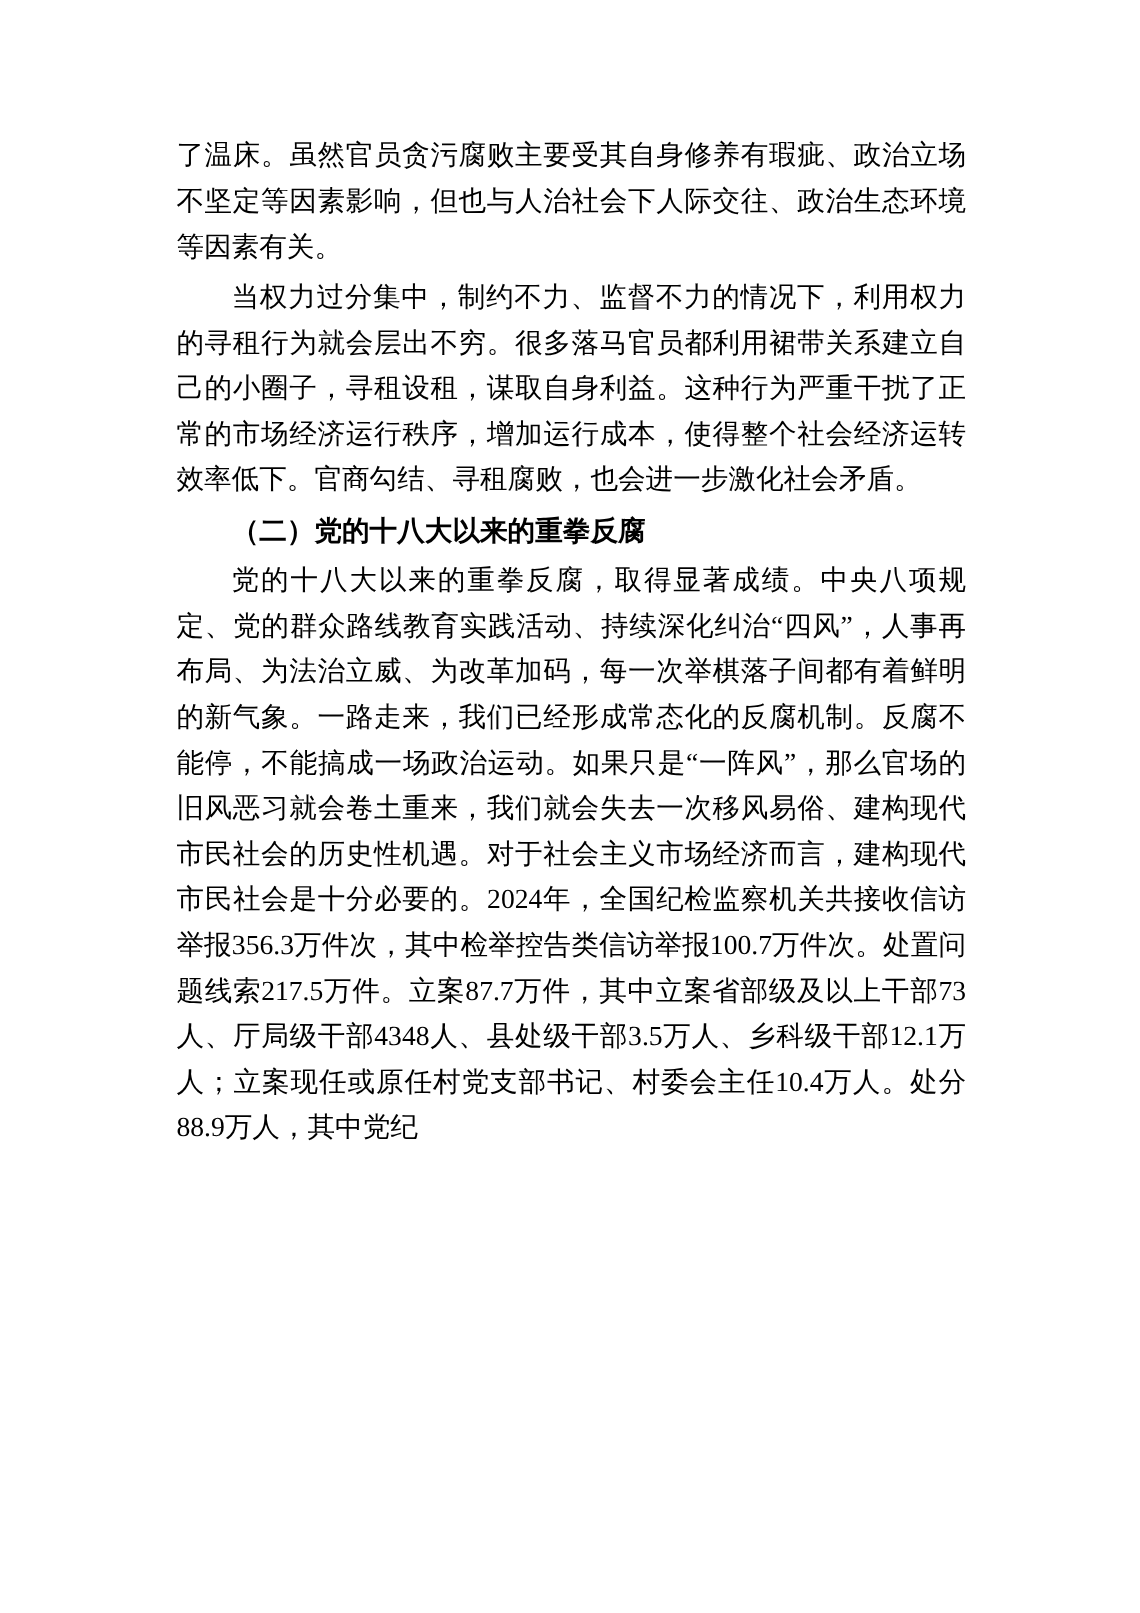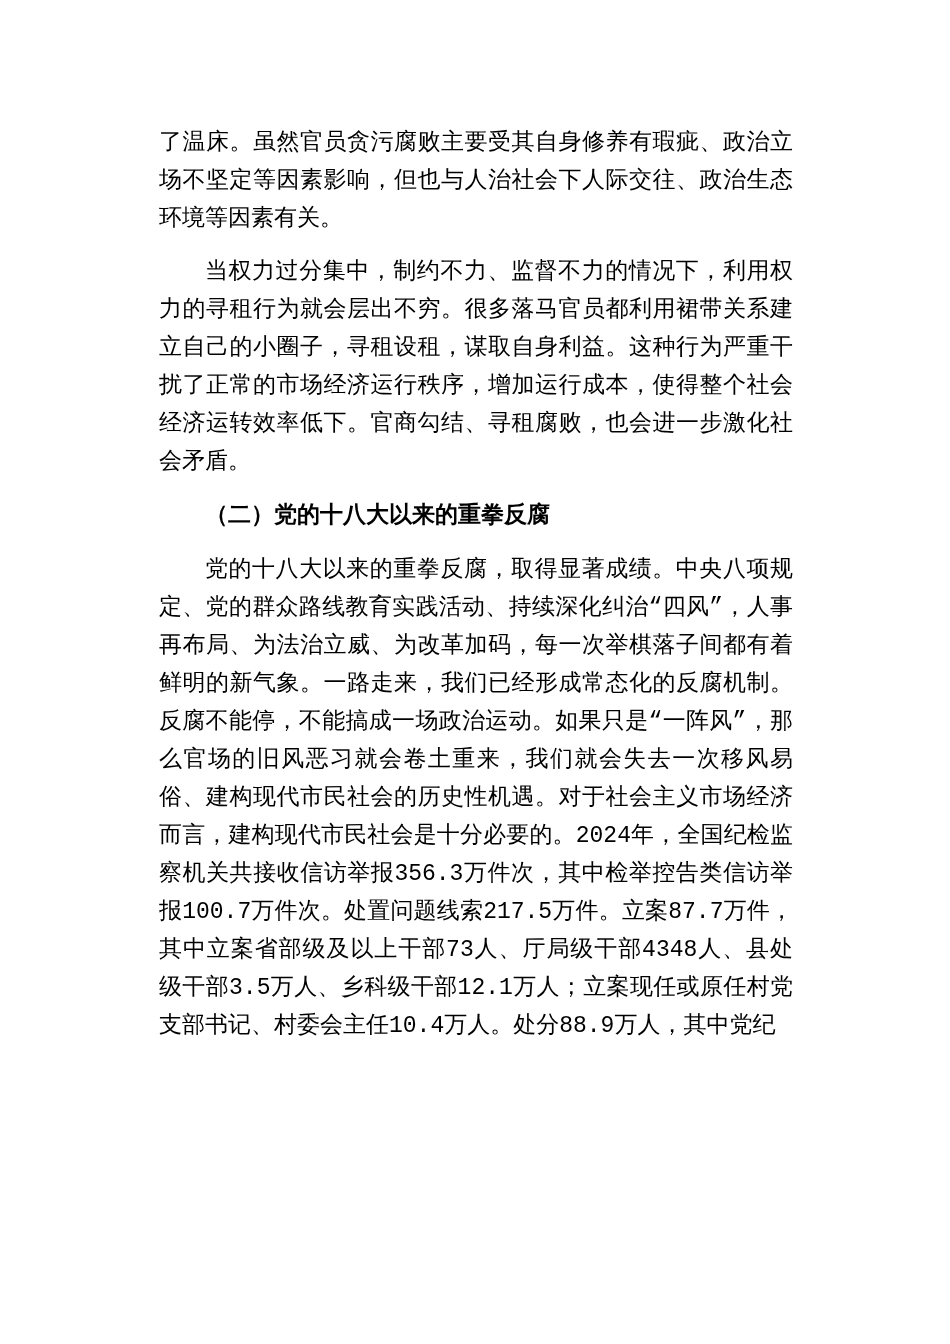--- a/index.html
+++ b/index.html
@@ -20,29 +20,28 @@
     left: 143px;
     top: 107px;
     width: 666px;
     color: #000000;
     font-size: 23px;
     line-height: 38px;
     text-align: justify;
     text-justify: inter-character;
   }
   .doc-text p {
-    margin: 16px;
+    margin: 4px;
     padding: 0;
   }
   .doc-text p.indent {
     text-indent: 2em;
-    font-family: Liberation Mono, monospace;
   }
   .doc-text p.heading {
-    font-family: Liberation Mono, monospace;
+    font-family: Liberation Sans, sans-serif;
     font-weight: 700;
     text-align: left;
   }
 </style>
 </head>
 <body>
 
 <div class="page">
   <div class="doc-text" id="doc-body">
       <p class="body">了温床。虽然官员贪污腐败主要受其自身修养有瑕疵、政治立场不坚定等因素影响，但也与人治社会下人际交往、政治生态环境等因素有关。</p>

